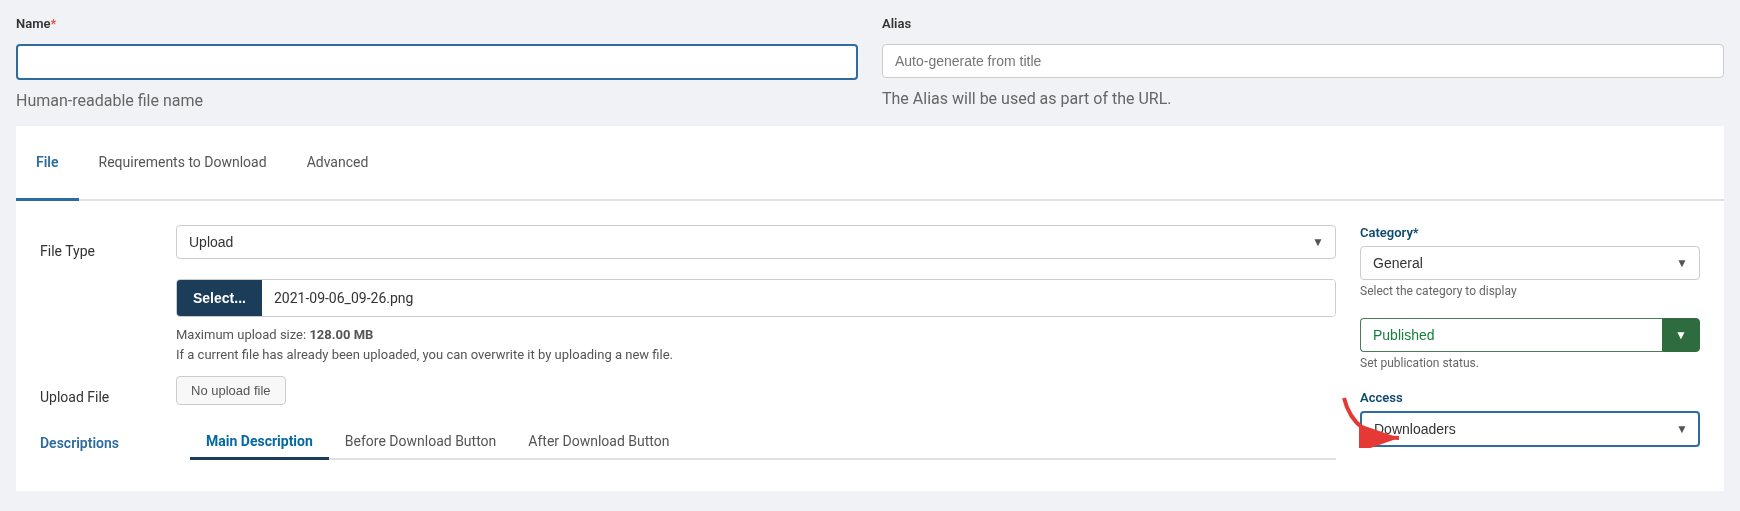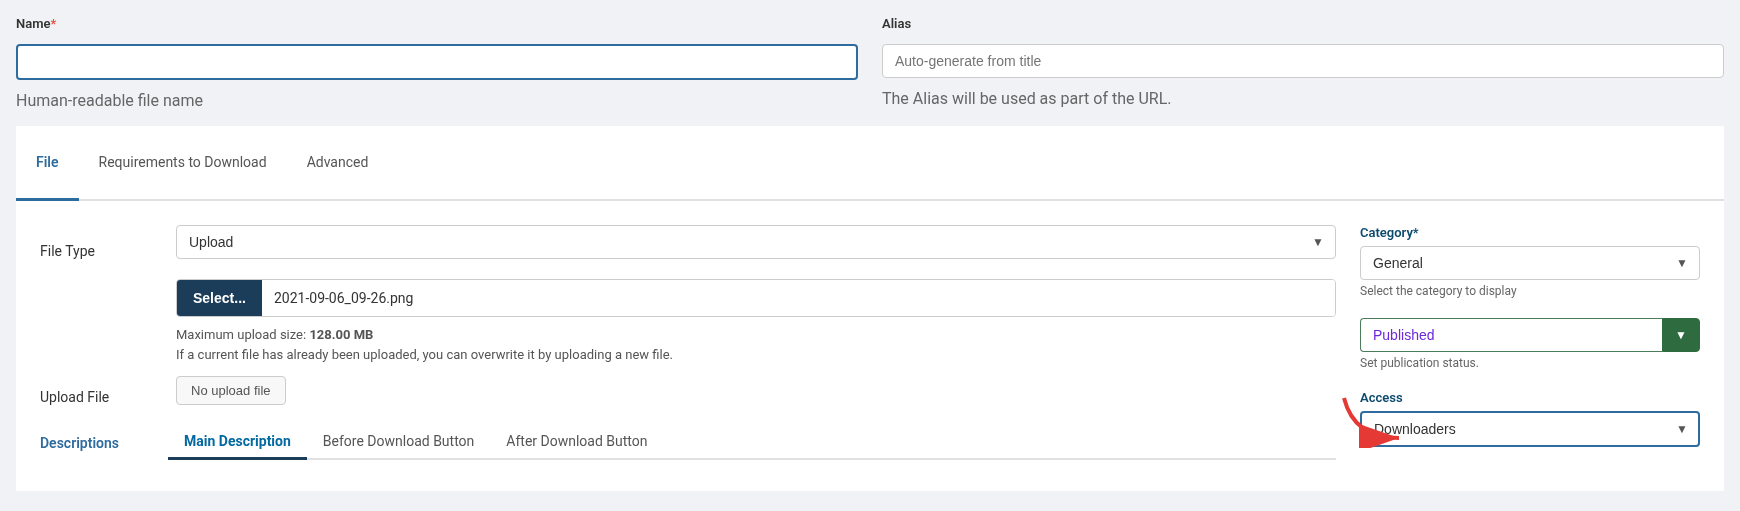--- a/index.html
+++ b/index.html
@@ -211,21 +211,21 @@
       background: #f8f8f8;
       color: #555;
       cursor: pointer;
       font-size: 13px;
     }
 
     
     .desc-row {
       display: flex;
       align-items: flex-start;
-      gap: 8px;
+      gap: 30px;
     }
 
     .desc-label {
       width: 120px;
       flex-shrink: 0;
       font-size: 14px;
       color: #2e6b9e;
       padding-top: 10px;
       font-weight: 600;
     }
@@ -276,21 +276,21 @@
       display: flex;
     }
 
     .status-select {
       flex: 1;
       padding: 8px 12px;
       border: 1px solid #4a7c59;
       border-right: none;
       border-radius: 4px 0 0 4px;
       font-size: 14px;
-      color: #6d28d9;
+      color: #15803d;
       background: #fff;
       appearance: none;
       outline: none;
     }
 
     .status-chevron-btn {
       background: #2e6b3e;
       color: #fff;
       border: 1px solid #2e6b3e;
       border-radius: 0 4px 4px 0;

